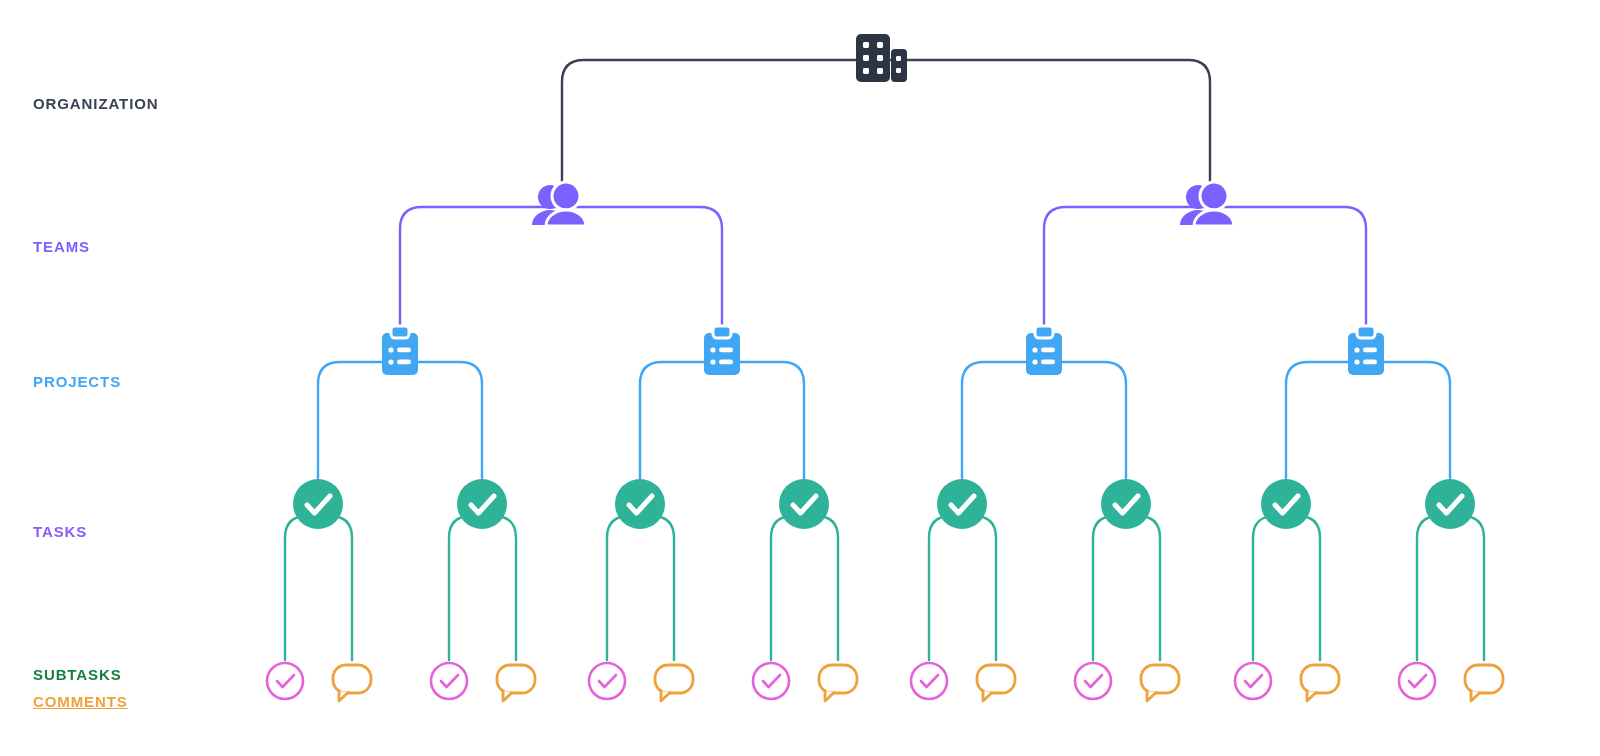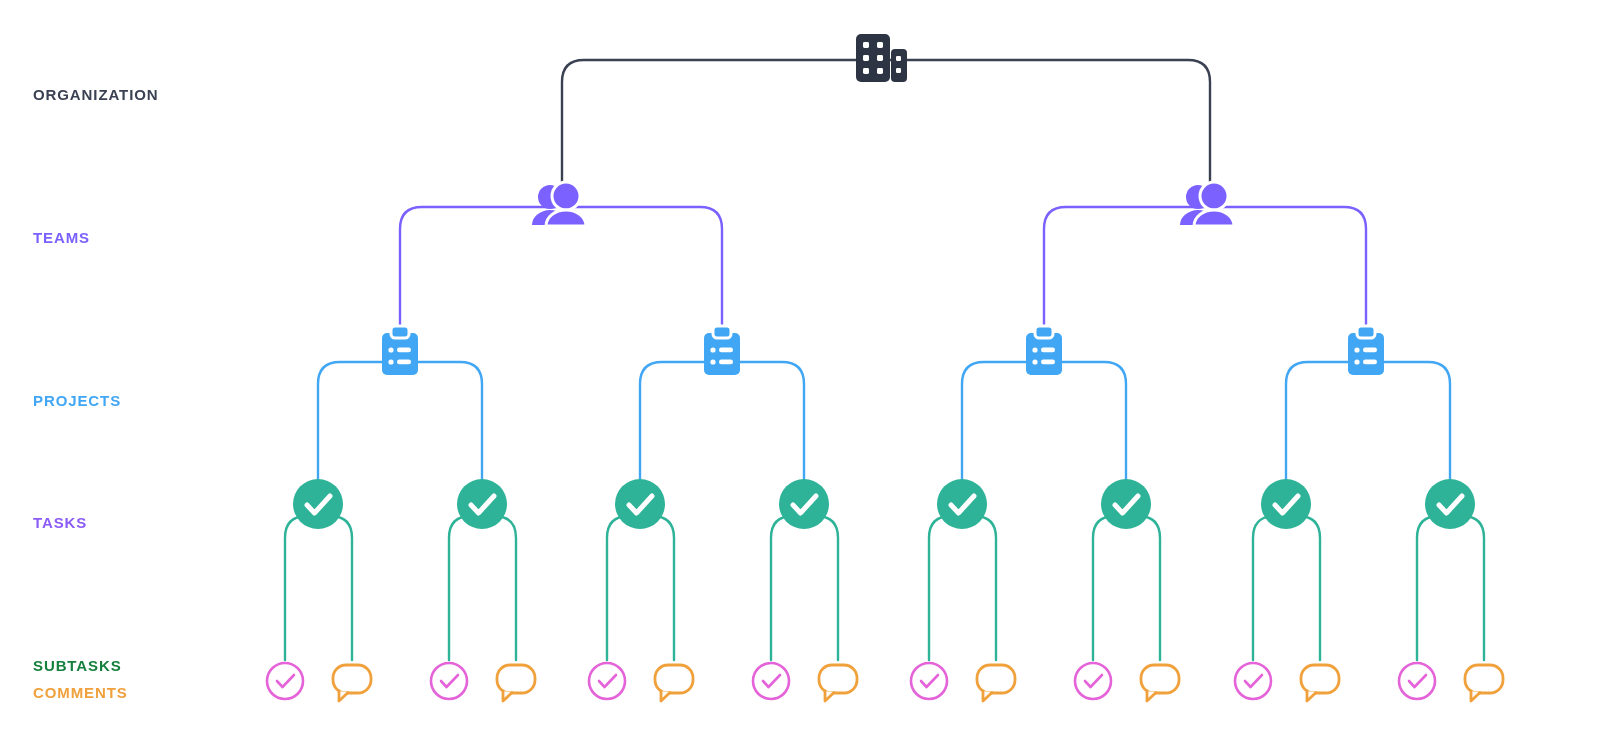--- a/index.html
+++ b/index.html
@@ -7,34 +7,34 @@
   body{
     width:1600px;height:756px;background:#ffffff;
     font-family:"Liberation Sans","DejaVu Sans",sans-serif;
     overflow:hidden;position:relative;
   }
   #stage{position:relative;width:1600px;height:756px;}
   #tree{position:absolute;left:0;top:0;width:1600px;height:756px;}
   .lvl-label{
     position:absolute;left:33px;
     font-size:15px;font-weight:bold;letter-spacing:.9px;
-    white-space:nowrap;text-transform:uppercase;
+    white-space:nowrap;text-transform:uppercase;margin-top:9px;
   }
 </style>
 </head>
 <body>
 
 <div id="stage">
 
   <div class="lvl-label" style="top:86px;color:#3a4152;">ORGANIZATION</div>
   <div class="lvl-label" style="top:229px;color:#7b61ff;">TEAMS</div>
-  <div class="lvl-label" style="top:392px;color:#41a7f5;">PROJECTS</div>
+  <div class="lvl-label" style="top:364px;color:#41a7f5;">PROJECTS</div>
   <div class="lvl-label" style="top:514px;color:#8b5cf6;">TASKS</div>
   <div class="lvl-label" style="top:657px;color:#15803d;">SUBTASKS</div>
-  <div class="lvl-label" style="top:684px;color:#f0a13c;">COMMENTS</div>
+  <div class="lvl-label" style="top:684px;color:#f0a13c;text-decoration:underline;">COMMENTS</div>
 
   <svg id="tree" viewBox="0 0 1600 756">
     <g id="layer-edges-org">
         <path d="M 880 60 H 584 Q 562 60 562 82 V 186" fill="none" stroke="#3a4152" stroke-width="2.4" stroke-linecap="round"></path>
         <path d="M 880 60 H 1188 Q 1210 60 1210 82 V 186" fill="none" stroke="#3a4152" stroke-width="2.4" stroke-linecap="round"></path>
       </g>
     <g id="layer-edges-team">
         <path d="M 562 207 H 422 Q 400 207 400 229 V 330" fill="none" stroke="#7b61ff" stroke-width="2.4" stroke-linecap="round"></path>
         <path d="M 562 207 H 700 Q 722 207 722 229 V 330" fill="none" stroke="#7b61ff" stroke-width="2.4" stroke-linecap="round"></path>
         <path d="M 1210 207 H 1066 Q 1044 207 1044 229 V 330" fill="none" stroke="#7b61ff" stroke-width="2.4" stroke-linecap="round"></path>

